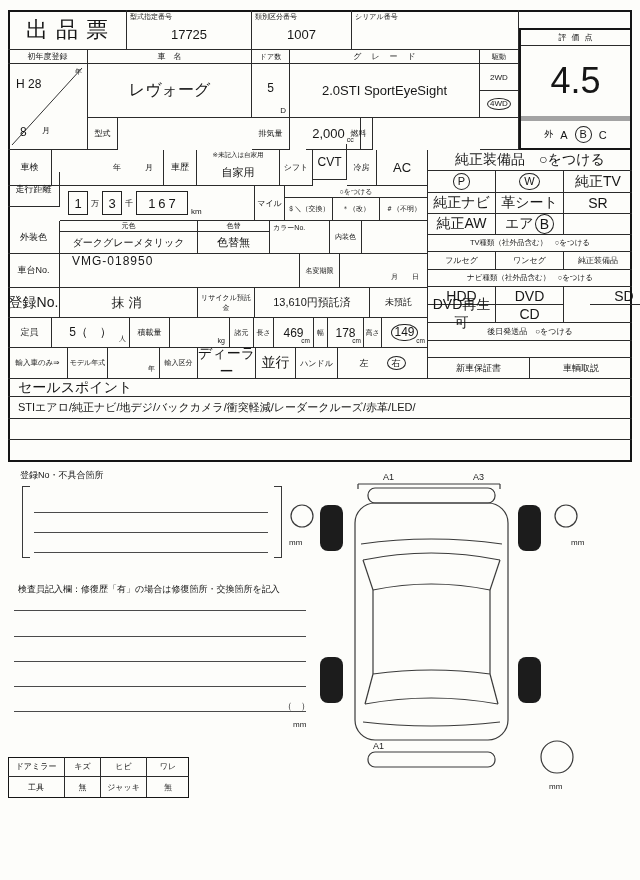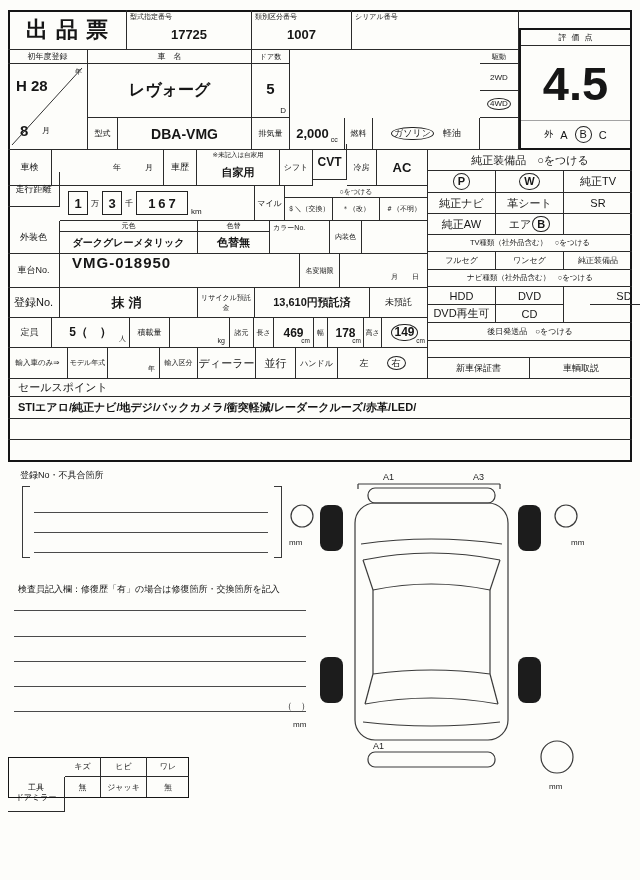--- a/index.html
+++ b/index.html
@@ -5,22 +5,22 @@
 *{margin:0;padding:0;box-sizing:border-box}
 html,body{background:#ffffff}
 .page{position:relative;width:640px;height:880px;background:#fdfdfa;font-family:"Liberation Sans","DejaVu Sans",sans-serif;color:#161616;overflow:hidden}
 .abs{position:absolute}
 .c{position:absolute;border-right:1px solid #2b2b2b;border-bottom:1px solid #2b2b2b}
 .nr{border-right:none}
 .nb{border-bottom:none}
 .box{position:absolute;border:2px solid #151515;background:transparent}
 .cc{display:flex;align-items:center;justify-content:center;text-align:center}
 .hdr{display:flex;align-items:center;justify-content:center;border-bottom:1px solid #2b2b2b;text-align:center}
-.b{font-weight:bold}
-.f6{font-size:6.5px}.f7{font-size:7px}.f75{font-size:7.5px}.f8{font-size:8px}.f85{font-size:11px}.f9{font-size:9px}.f10{font-size:10px}.f11{font-size:11px}.f12{font-size:12px}.f13{font-size:13px}.f14{font-size:14px}.f15{font-size:15px}.f16{font-size:16px}
+.b{font-weight:normal}
+.f6{font-size:6.5px}.f7{font-size:7px}.f75{font-size:7.5px}.f8{font-size:8px}.f85{font-size:14px}.f9{font-size:9px}.f10{font-size:10px}.f11{font-size:11px}.f12{font-size:12px}.f13{font-size:13px}.f14{font-size:14px}.f15{font-size:12px}.f16{font-size:16px}
 .circ{border:1.5px solid #222;border-radius:50%;padding:0 4px;display:inline-block;line-height:1.35}
 .circw{border:1.5px solid #222;border-radius:50%;padding:0 2px;display:inline-block;line-height:1.3}
 .odorow{display:flex;align-items:center;gap:3px;height:100%;padding-left:8px}
 .obox{border:1.5px solid #222;min-width:20px;height:24px;display:inline-flex;align-items:center;justify-content:center;padding:0 3px}
 .ls3{letter-spacing:3px;text-indent:3px}
 .kmu{align-self:flex-end;padding-bottom:4px}
 .line{position:absolute;border-top:1px solid #4a4a4a}
 .toplab{position:absolute;left:3px;top:2px}
 text{font-family:"Liberation Sans","DejaVu Sans",sans-serif}
 </style>
@@ -39,21 +39,21 @@
   <div class="c" style="left:252px;top:10px;width:100px;height:40px">
     <span class="toplab f7">類別区分番号</span>
     <div class="cc b f13" style="height:100%;padding-top:9px">1007</div>
   </div>
   <div class="c" style="left:352px;top:10px;width:167px;height:40px">
     <span class="toplab f7">シリアル番号</span>
   </div>
 
   <div class="box" style="left:519px;top:28px;width:113px;height:122px">
     <div class="hdr f8" style="height:16px;letter-spacing:5px;text-indent:5px">評価点</div>
-    <div class="cc b" style="height:75px;font-size:47px;border-bottom:1px solid #a3a3a3">4.5</div>
+    <div class="cc b" style="height:75px;font-size:36px;border-bottom:5px solid #a3a3a3">4.5</div>
     <div class="cc" style="height:27px;gap:7px">
       <span class="f9">外</span>
       <span class="f11">A</span>
       <span class="f11 circ">B</span>
       <span class="f11">C</span>
     </div>
   </div>
 
   <div class="c" style="left:8px;top:50px;width:80px;height:100px">
     <div class="hdr f8" style="height:14px">初年度登録</div>
@@ -67,40 +67,39 @@
   </div>
   <div class="c" style="left:88px;top:50px;width:164px;height:68px">
     <div class="hdr f8" style="height:14px">車　名</div>
     <div class="cc b f16" style="height:53px">レヴォーグ</div>
   </div>
   <div class="c" style="left:252px;top:50px;width:38px;height:68px">
     <div class="hdr f7" style="height:14px">ドア数</div>
     <div class="cc b f15" style="height:48px">5</div>
     <span class="abs f8" style="right:3px;bottom:2px">D</span>
   </div>
+  <div class="c" style="left:290px;top:50px;width:190px;height:68px">
+    <div class="hdr f8" style="height:14px;letter-spacing:10px;text-indent:10px">グレード</div>
+    <div class="cc b f13" style="height:53px">2.0STI SportEyeSight</div>
+  </div>
   <div class="c" style="left:480px;top:50px;width:39px;height:68px">
     <div class="hdr f7" style="height:14px">駆動</div>
     <div class="cc f8" style="height:27px;border-bottom:1px solid #2b2b2b">2WD</div>
     <div class="cc" style="height:26px">
         <span class="f8 circw">4WD</span>
       </div>
   </div>
 
   <div class="c cc f8" style="left:88px;top:118px;width:30px;height:32px">型式</div>
-  <div class="c cc b f14" style="left:118px;top:118px;width:134px;height:32px">DBA-VMG</div>
   <div class="c cc f8" style="left:252px;top:118px;width:38px;height:32px">排気量</div>
-  <div class="c cc" style="left:290px;top:118px;width:55px;height:32px;gap:2px">
+  <div class="c cc" style="left:306px;top:118px;width:55px;height:32px;gap:2px">
     <span class="b f13">2,000</span>
     <span class="f7" style="align-self:flex-end;padding-bottom:6px">cc</span>
   </div>
   <div class="c cc f8" style="left:345px;top:118px;width:28px;height:32px">燃料</div>
-  <div class="c cc" style="left:373px;top:118px;width:107px;height:32px;gap:9px">
-    <span class="f9 circw">ガソリン</span>
-    <span class="f9">軽油</span>
-  </div>
   <div class="c" style="left:480px;top:118px;width:39px;height:32px"></div>
 
   <div class="c cc f9" style="left:8px;top:150px;width:44px;height:36px">車検</div>
   <div class="c" style="left:52px;top:150px;width:112px;height:36px;display:flex;align-items:center;justify-content:flex-end;gap:24px;padding-right:10px">
     <span class="f8">年</span>
     <span class="f8">月</span>
   </div>
   <div class="c cc f9" style="left:164px;top:150px;width:33px;height:36px">車歴</div>
   <div class="c" style="left:197px;top:150px;width:83px;height:36px">
     <div class="cc f6" style="height:11px">※未記入は自家用</div>
@@ -253,21 +252,21 @@
   <div class="line" style="left:34px;top:552px;width:234px"></div>
 
   <span class="abs f9" style="left:18px;top:583px">検査員記入欄：修復歴「有」の場合は修復箇所・交換箇所を記入</span>
   <div class="line" style="left:14px;top:610px;width:292px"></div>
   <div class="line" style="left:14px;top:636px;width:292px"></div>
   <div class="line" style="left:14px;top:661px;width:292px"></div>
   <div class="line" style="left:14px;top:686px;width:292px"></div>
   <div class="line" style="left:14px;top:711px;width:292px"></div>
 
   <div class="box" style="left:8px;top:757px;width:181px;height:41px;border-width:1.5px"></div>
-  <div class="c cc f8" style="left:8px;top:784px;width:57px;height:28px">ドアミラー</div>
+  <div class="c cc f8" style="left:8px;top:757px;width:57px;height:20px">ドアミラー</div>
   <div class="c cc f8" style="left:65px;top:757px;width:36px;height:20px">キズ</div>
   <div class="c cc f8" style="left:101px;top:757px;width:46px;height:20px">ヒビ</div>
   <div class="c cc f8 nr" style="left:147px;top:757px;width:42px;height:20px">ワレ</div>
   <div class="c cc f8 nb" style="left:8px;top:777px;width:57px;height:20px">工具</div>
   <div class="c cc f8 nb" style="left:65px;top:777px;width:36px;height:20px">無</div>
   <div class="c cc f8 nb" style="left:101px;top:777px;width:46px;height:20px">ジャッキ</div>
   <div class="c cc f8 nr nb" style="left:147px;top:777px;width:42px;height:20px">無</div>
 
   <svg class="abs" style="left:283px;top:466px" width="352" height="350" viewBox="0 0 352 350">
     <g fill="none" stroke="#3a3a3a" stroke-width="1.2">

